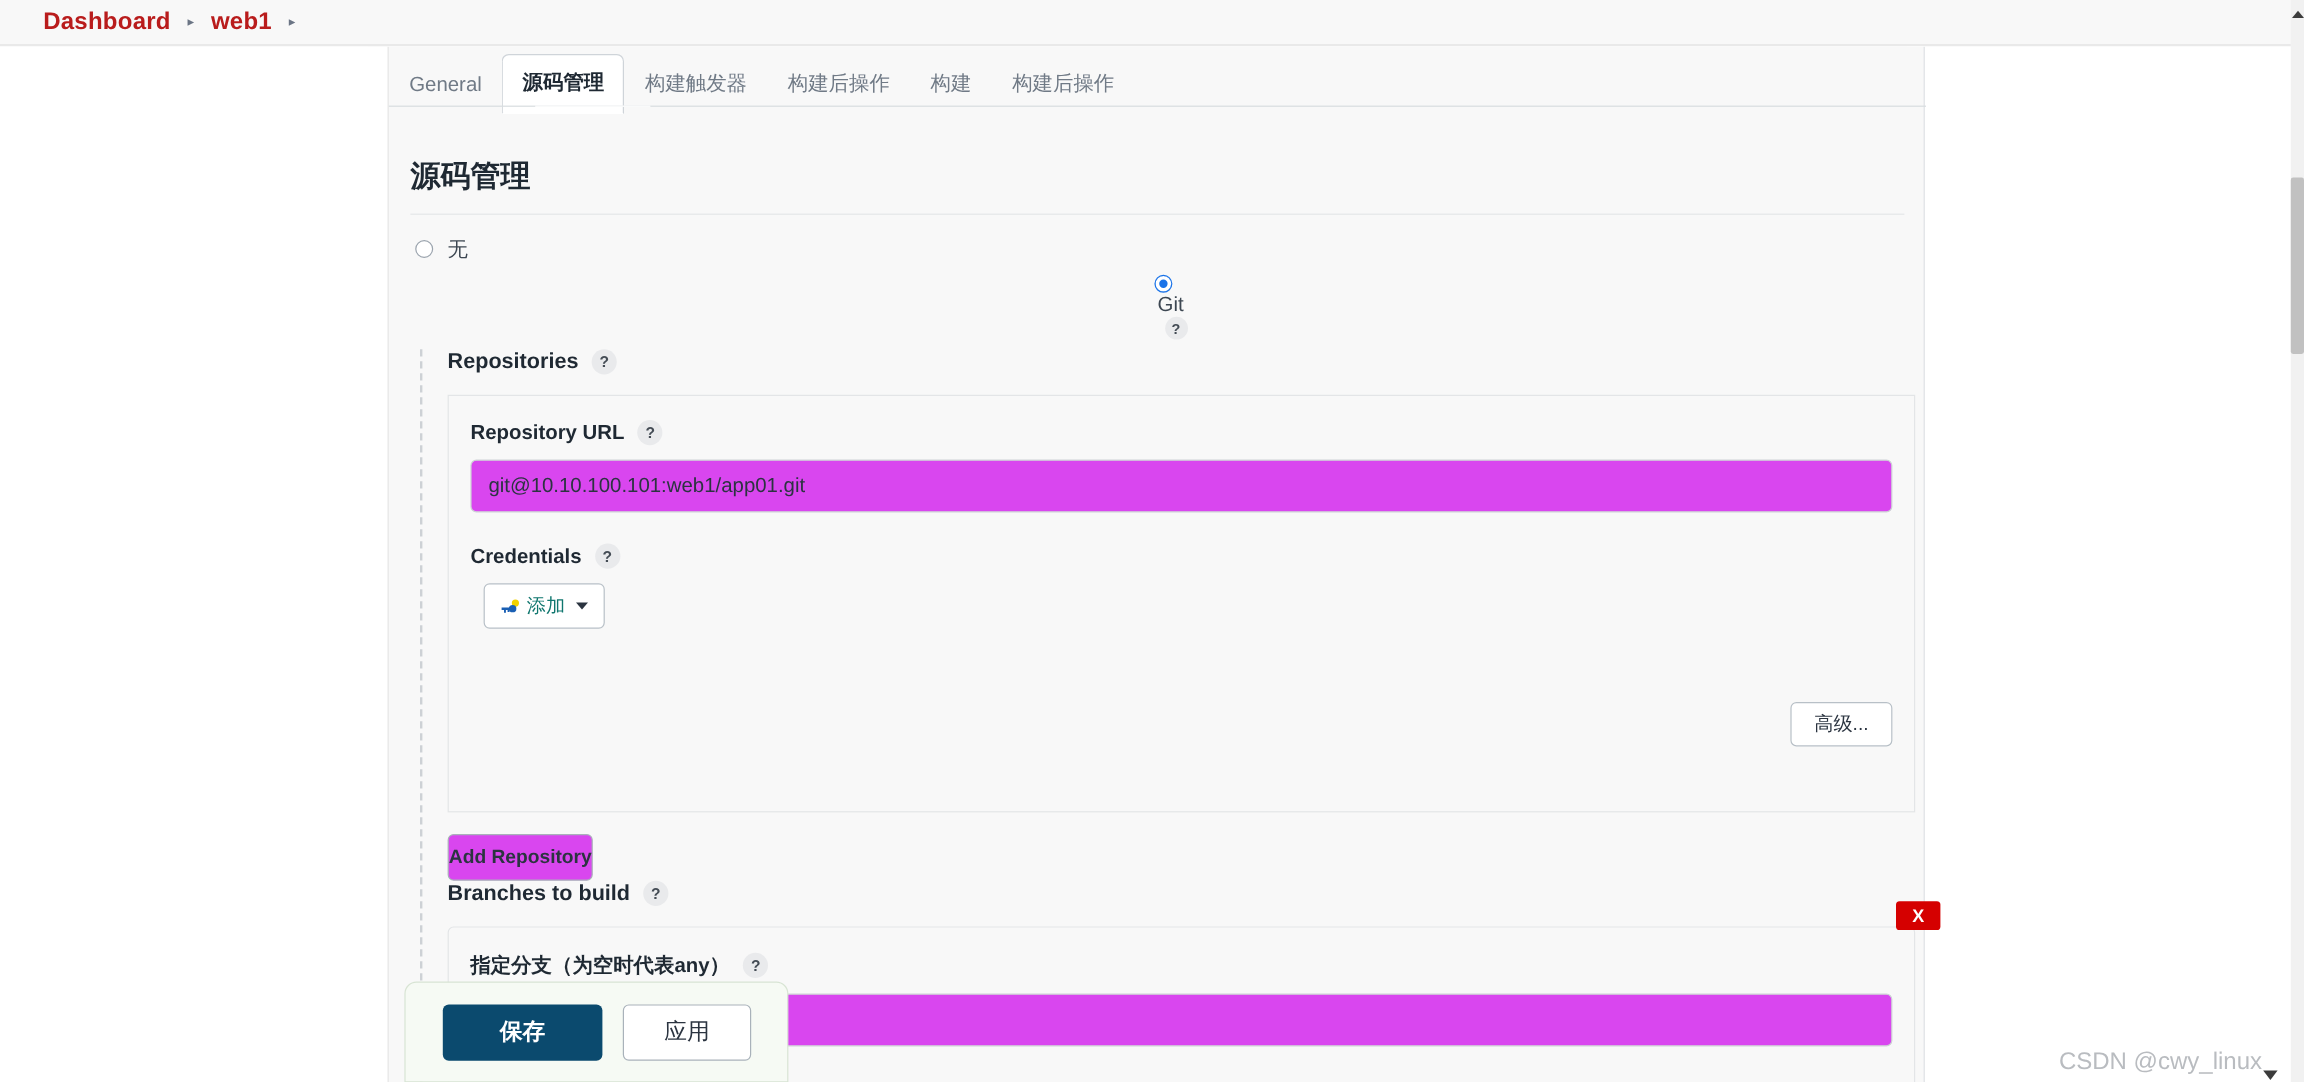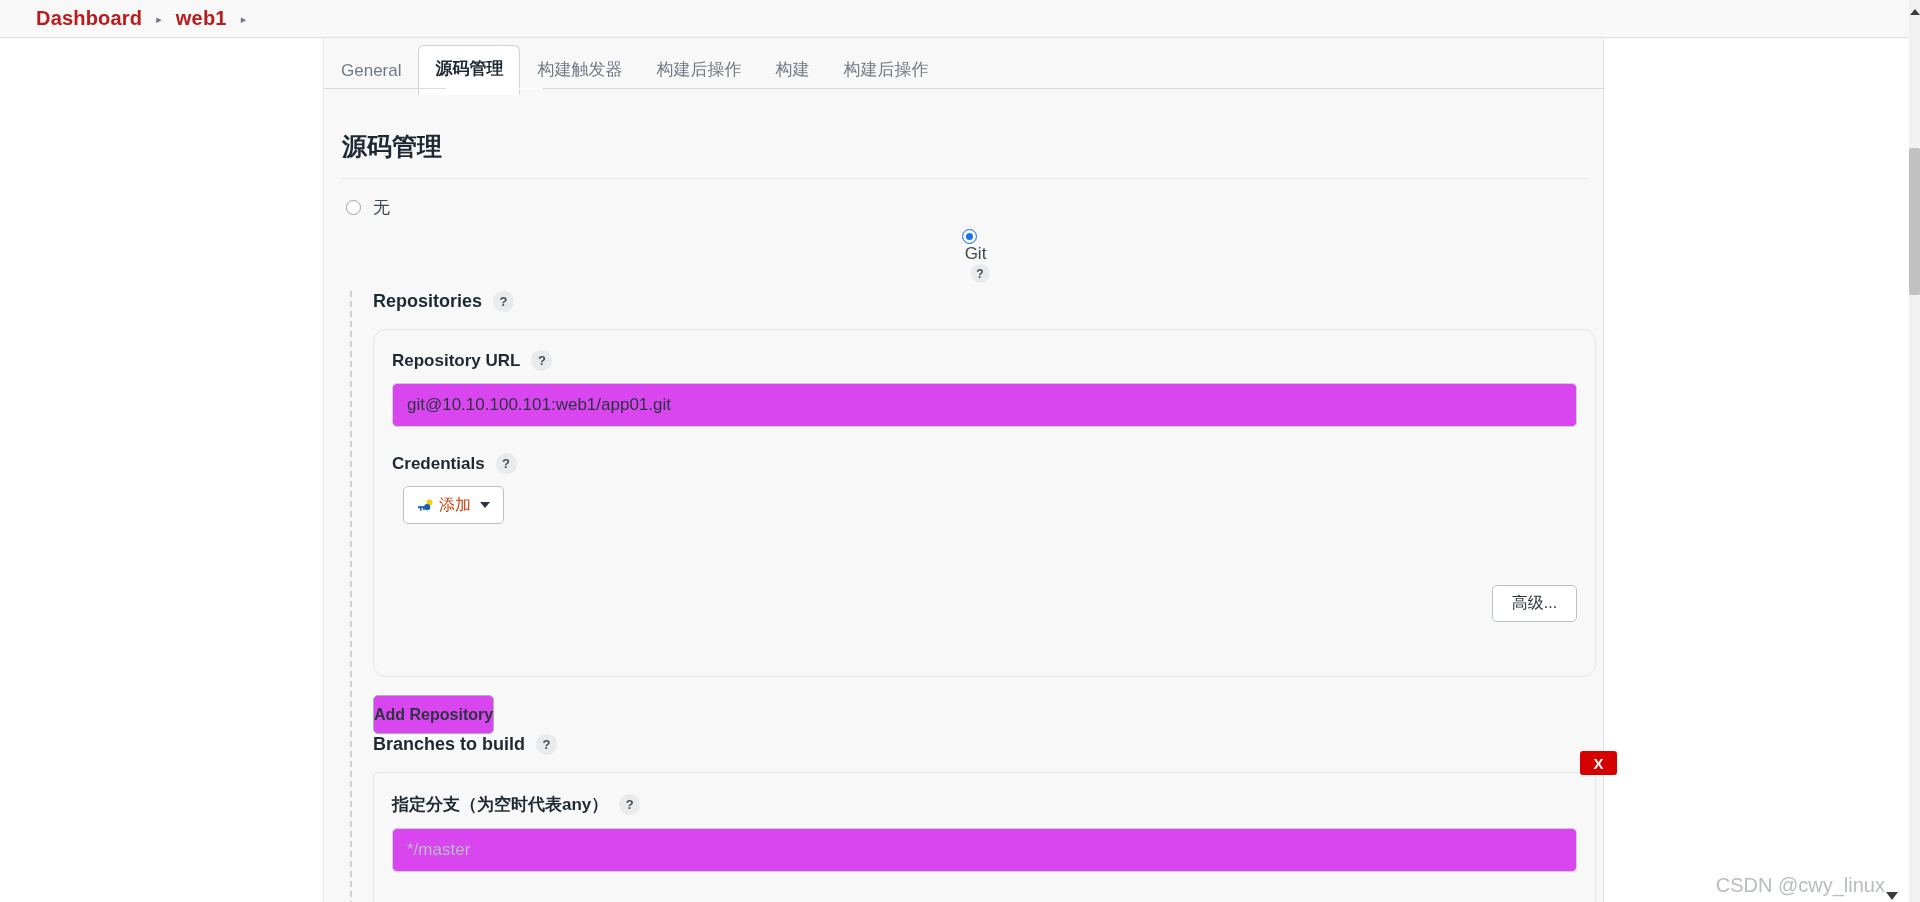--- a/index.html
+++ b/index.html
@@ -120,21 +120,21 @@
     border-left: 2px dashed #cdd1d5;
   }
 
   .block-label {
     font-size: 18px; font-weight: bold; color: #1f2933;
     display: flex; align-items: center;
   }
 
   .repo-card {
     margin-top: 17px; margin-right: 9px;
-    border: 1px solid #e3e5e7; border-radius: 13px;
+    border: 1px solid #e3e5e7; border-radius: 0;
     background: #f8f8f8;
     padding: 20px 18px 0 18px;
     height: 348px;
     position: relative;
   }
   .field-label {
     font-size: 17px; font-weight: bold; color: #1f2933;
     display: flex; align-items: center; margin-bottom: 12px;
   }
   .text-input {
@@ -157,21 +157,21 @@
   .chev {
     position: absolute; right: 13px; top: 15px;
     width: 11px; height: 11px;
     border-right: 2px solid #4a545f; border-bottom: 2px solid #4a545f;
     transform: rotate(45deg);
   }
   .add-btn {
     margin-left: 11px; height: 38px;
     border: 1px solid #b8c0c7; border-radius: 5px;
     background: #fff; display: flex; align-items: center;
-    padding: 0 13px; font-size: 16px; color: #c2410c; cursor: pointer;
+    padding: 0 13px; font-size: 16px; color: #0f766e; cursor: pointer;
     font-family: inherit;
   }
   .key-icon { margin-right: 5px; display: inline-flex; }
   .caret-down {
     margin-left: 9px;
     width: 0; height: 0;
     border-left: 5px solid transparent; border-right: 5px solid transparent;
     border-top: 6px solid #2b3440;
   }
 
@@ -370,20 +370,24 @@
             </div>
 
             <input class="text-input" type="text" placeholder="*/master" style="">
           </div>
 
         </div>
       </div>
     </div>
   </div>
 
+  <div class="save-bar">
+    <button class="btn-save">保存</button>
+    <button class="btn-apply">应用</button>
+  </div>
 
   <div class="watermark">CSDN @cwy_linux</div>
   <div class="wm-caret"></div>
 
   <div class="scrollbar">
     <div class="sb-up"></div>
     <div class="sb-thumb"></div>
   </div>
 
 </div>

